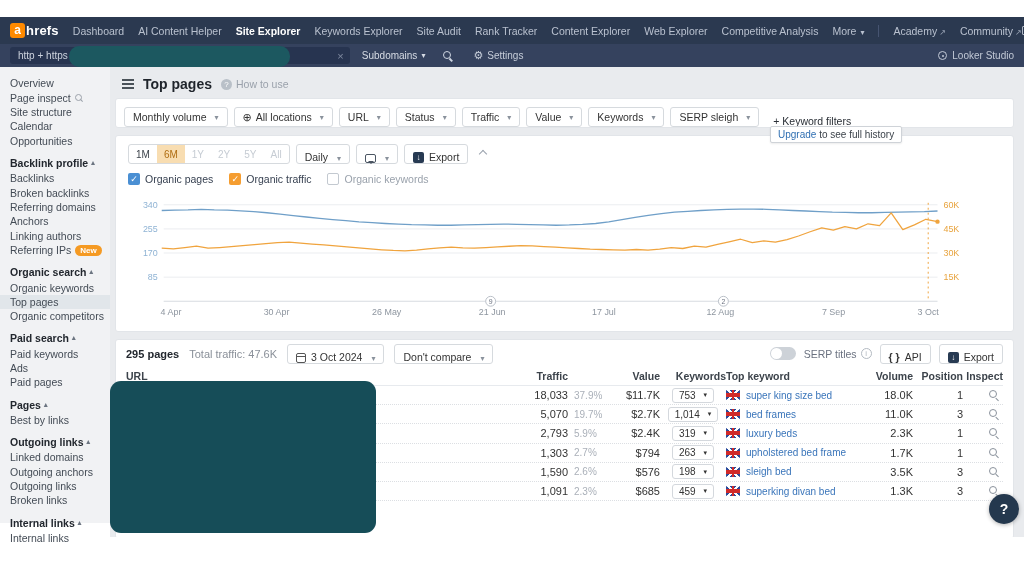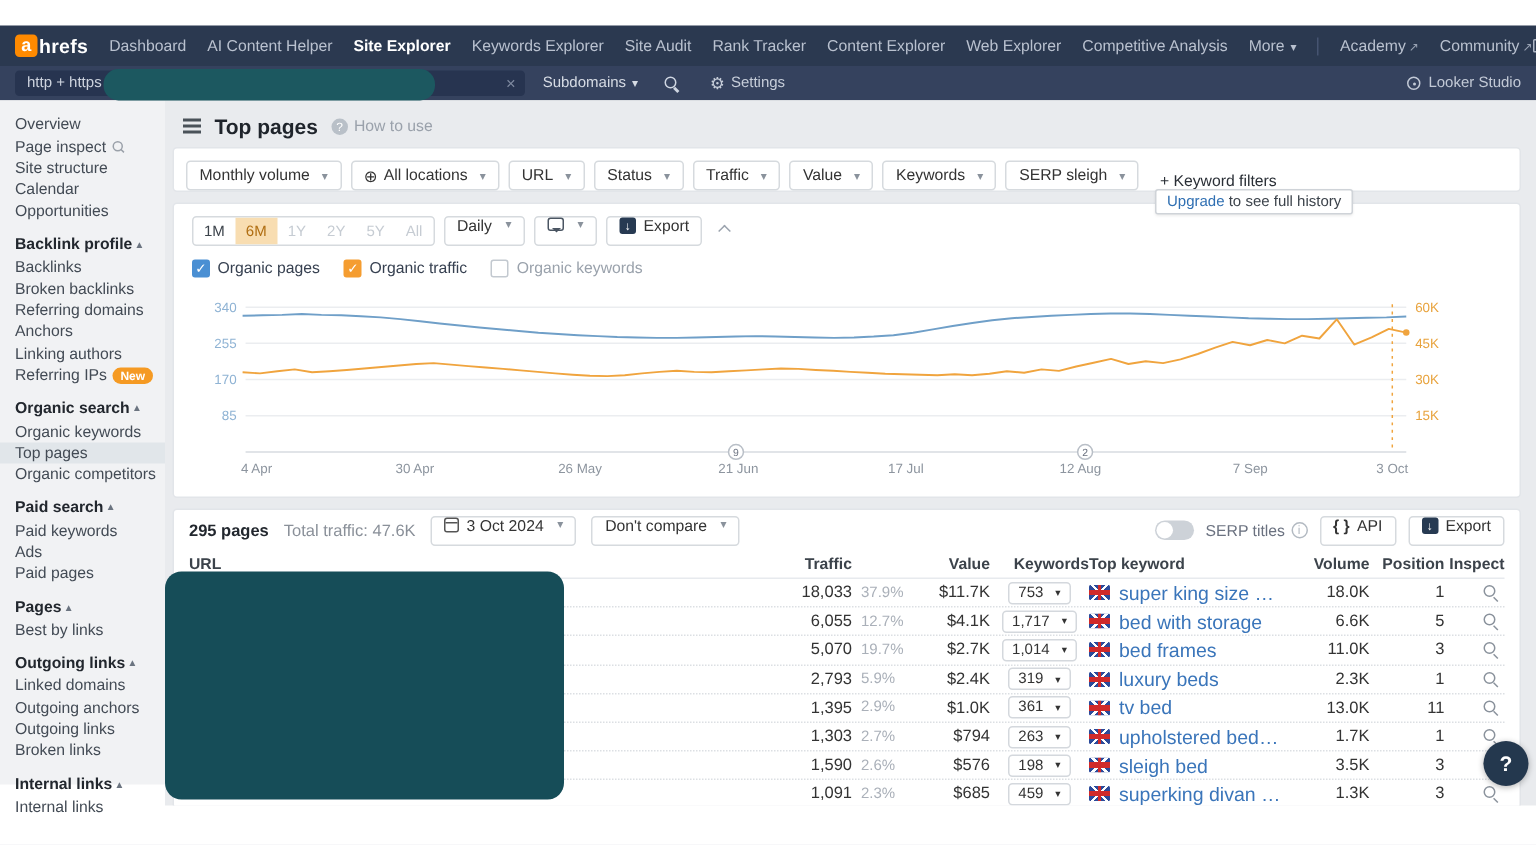--- a/index.html
+++ b/index.html
@@ -75,21 +75,21 @@
   .chart-toolbar { display:flex; align-items:center; justify-content:space-between; }
   .tabs { display:flex; align-items:center; }
   .tab { height:20px; display:flex; align-items:center; padding:0 9px; font-size:10.5px; cursor:pointer; border-radius:3px; }
   .tab.active { background:#f9ddb2; color:#5d4a20; }
   .tab.plain { border:1px solid #d6dade; margin-left:4px; color:#333; }
   .chart-controls { display:flex; align-items:center; gap:6px; }
   .ranges { display:flex; border:1px solid #d6dade; border-radius:3px; overflow:hidden; height:20px; }
   .rng { padding:0 7px; display:flex; align-items:center; font-size:10px; color:#3c434b; cursor:pointer; }
   .rng.active { background:#f8ddb1; color:#b06e12; }
   .rng.disabled { color:#c6ccd3; cursor:default; }
-  .btn { height:20px; border:1px solid #d6dade; border-radius:3px; background:#fff; display:flex; align-items:flex-start; gap:5px; padding:0 8px; font-size:10.5px; color:#333; cursor:pointer; }
+  .btn { height:20px; border:1px solid #d6dade; border-radius:3px; background:#fff; display:flex; align-items:flex-end; gap:5px; padding:0 8px; font-size:10.5px; color:#333; cursor:pointer; }
   .icon-chat { width:11px; height:9px; border:1.3px solid #4a5562; border-radius:2px; position:relative; display:inline-block; }
   .icon-chat::after { content:""; position:absolute; bottom:-5px; left:2px; border:3px solid transparent; border-top-color:#4a5562; }
   .icon-export { width:11px; height:11px; background:#273a52; border-radius:2px; color:#fff; font-size:8px; line-height:11px; text-align:center; display:inline-block; }
   .chev-up { display:inline-block; width:6px; height:6px; border-left:1.5px solid #9aa2ad; border-top:1.5px solid #9aa2ad; transform:rotate(45deg); margin-left:6px; cursor:pointer; }
   .legend { display:flex; align-items:center; gap:16px; margin-top:9px; }
   .leg { display:flex; align-items:center; gap:5px; cursor:pointer; font-size:10.5px; color:#374151; }
   .leg.off { color:#9aa2ac; }
   .cbx { width:12px; height:12px; border-radius:2px; color:#fff; font-size:9px; line-height:12px; text-align:center; }
   .cbx.unchecked { border:1px solid #c3c9d0; background:#fff; }
   .chart-wrap { margin-top:6px; }
@@ -120,21 +120,21 @@
   .c-kwbtn { display:flex; justify-content:center; }
   .kwbtn { height:15px; border:1px solid #d4d8dd; border-radius:3px; display:flex; align-items:center; gap:4px; padding:0 6px; font-size:10px; color:#333; cursor:pointer; background:#fff; }
   .kwbtn .caret { font-size:7px; }
   .c-topkw { display:flex; align-items:center; gap:6px; overflow:hidden; }
   .flag-gb { width:14px; height:10px; border-radius:1px; flex-shrink:0; background-color:#2b4b9b;
     background-image:
       linear-gradient(to right, transparent 43%, #d02a2a 43%, #d02a2a 57%, transparent 57%),
       linear-gradient(to bottom, transparent 33%, #d02a2a 33%, #d02a2a 67%, transparent 67%),
       linear-gradient(45deg, transparent 45%, #fff 45%, #fff 55%, transparent 55%),
       linear-gradient(-45deg, transparent 45%, #fff 45%, #fff 55%, transparent 55%); }
-  .kwlink { color:#3a75ba; font-size:13px; white-space:nowrap; overflow:hidden; text-overflow:ellipsis; cursor:pointer; }
+  .kwlink { color:#3a75ba; font-size:10px; white-space:nowrap; overflow:hidden; text-overflow:ellipsis; cursor:pointer; }
   .c-inspect { display:flex; justify-content:flex-end; padding-right:4px; }
   .mag-gray { position:relative; display:inline-block; width:10px; height:10px; cursor:pointer; }
   .mag-gray::before { content:""; position:absolute; left:0; top:0; width:6px; height:6px; border:1.4px solid #8a929c; border-radius:50%; }
   .mag-gray::after { content:""; position:absolute; right:0; bottom:0; width:4px; height:1.4px; background:#8a929c; transform:rotate(45deg); }
 
   
   .redaction { position:absolute; z-index:5; }
   .redact-search { left:69px; top:46px; width:221px; height:21px; border-radius:10px; background:#1c5860; }
   .redact-table { left:110px; top:381px; width:266px; height:152px; border-radius:11px; background:#164d58; }
   .help-fab { position:absolute; left:989px; top:494px; width:30px; height:30px; border-radius:50%; background:#24384e; color:#fff; font-weight:bold; font-size:14px; display:flex; align-items:center; justify-content:center; z-index:6; box-shadow:0 1px 4px rgba(0,0,0,.3); cursor:pointer; }
@@ -461,41 +461,20 @@
                 <span class="kwlink">super king size bed</span>
               </div>
               <div class="c-r">18.0K</div>
               <div class="c-r">1</div>
               <div class="c-inspect">
                 <span class="mag-gray"></span>
               </div>
             </div>
             <div class="tgrid trow">
               <div></div>
-              <div class="c-r">6,055</div>
-              <div class="c-pct">12.7%</div>
-              <div class="c-r">$4.1K</div>
-              <div class="c-kwbtn">
-                <span class="kwbtn">
-                  <span>1,717</span>
-                  <span class="caret">▾</span>
-                </span>
-              </div>
-              <div class="c-topkw">
-                <span class="flag-gb"></span>
-                <span class="kwlink">bed with storage</span>
-              </div>
-              <div class="c-r">6.6K</div>
-              <div class="c-r">5</div>
-              <div class="c-inspect">
-                <span class="mag-gray"></span>
-              </div>
-            </div>
-            <div class="tgrid trow">
-              <div></div>
               <div class="c-r">5,070</div>
               <div class="c-pct">19.7%</div>
               <div class="c-r">$2.7K</div>
               <div class="c-kwbtn">
                 <span class="kwbtn">
                   <span>1,014</span>
                   <span class="caret">▾</span>
                 </span>
               </div>
               <div class="c-topkw">
@@ -524,41 +503,20 @@
                 <span class="kwlink">luxury beds</span>
               </div>
               <div class="c-r">2.3K</div>
               <div class="c-r">1</div>
               <div class="c-inspect">
                 <span class="mag-gray"></span>
               </div>
             </div>
             <div class="tgrid trow">
               <div></div>
-              <div class="c-r">1,395</div>
-              <div class="c-pct">2.9%</div>
-              <div class="c-r">$1.0K</div>
-              <div class="c-kwbtn">
-                <span class="kwbtn">
-                  <span>361</span>
-                  <span class="caret">▾</span>
-                </span>
-              </div>
-              <div class="c-topkw">
-                <span class="flag-gb"></span>
-                <span class="kwlink">tv bed</span>
-              </div>
-              <div class="c-r">13.0K</div>
-              <div class="c-r">11</div>
-              <div class="c-inspect">
-                <span class="mag-gray"></span>
-              </div>
-            </div>
-            <div class="tgrid trow">
-              <div></div>
               <div class="c-r">1,303</div>
               <div class="c-pct">2.7%</div>
               <div class="c-r">$794</div>
               <div class="c-kwbtn">
                 <span class="kwbtn">
                   <span>263</span>
                   <span class="caret">▾</span>
                 </span>
               </div>
               <div class="c-topkw">

